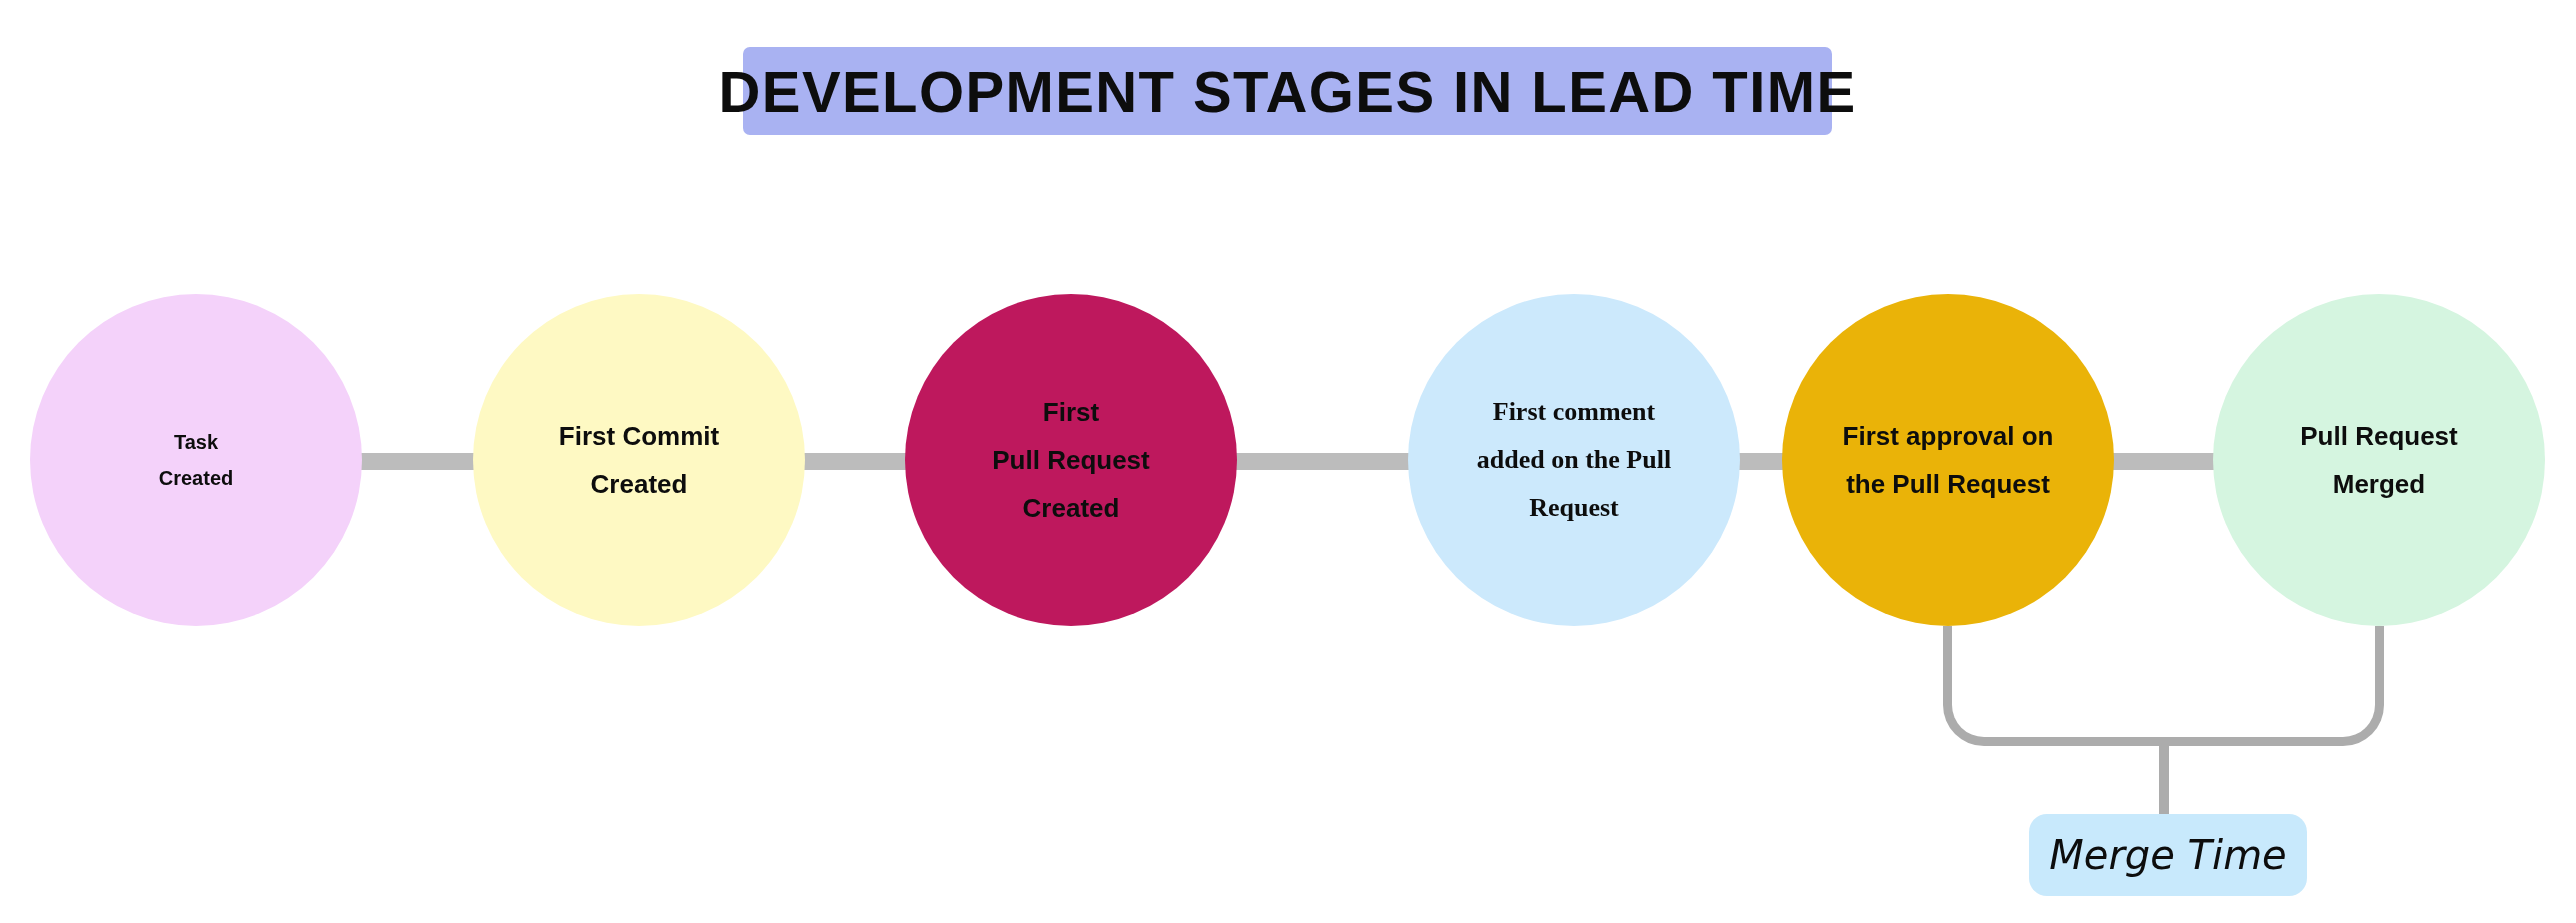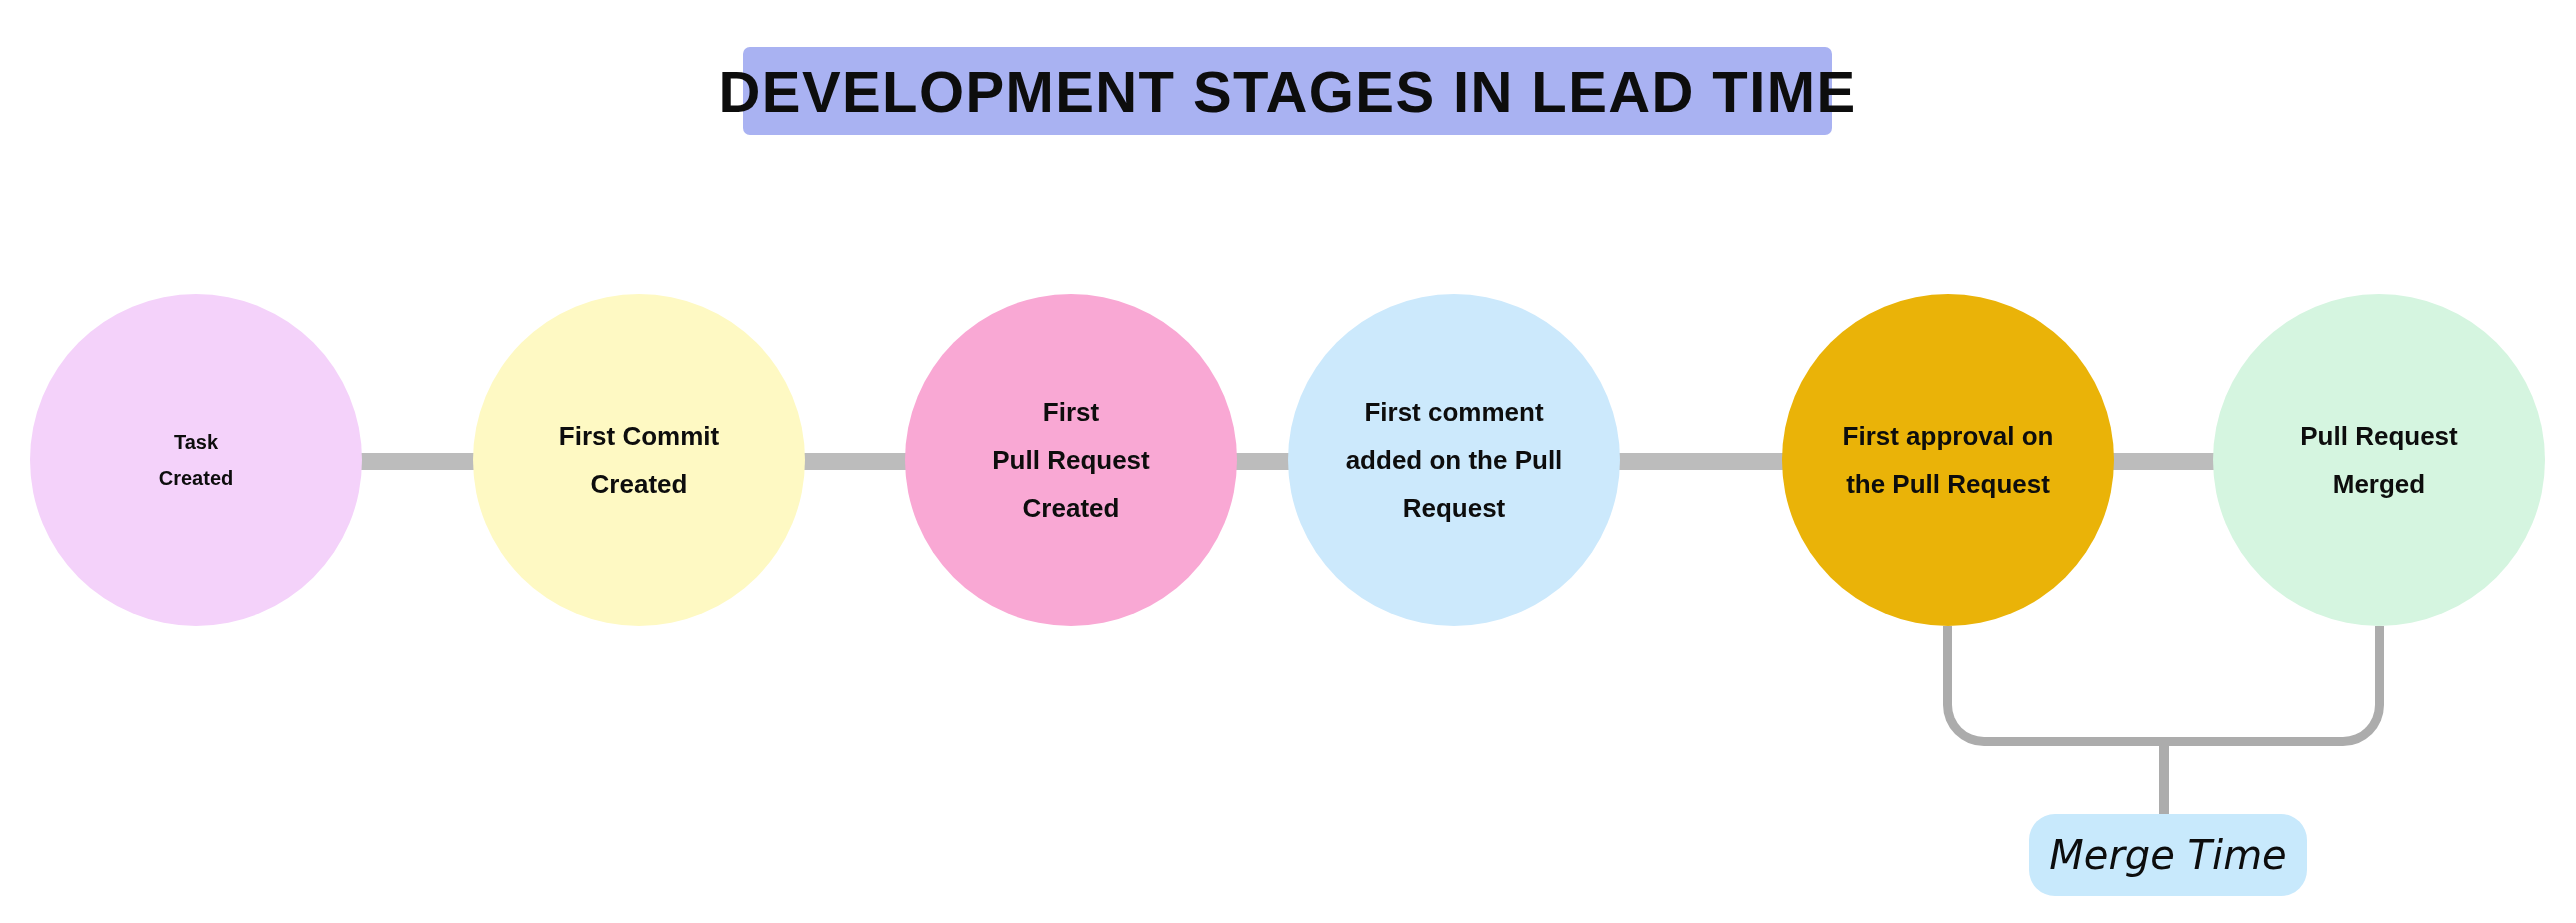--- a/index.html
+++ b/index.html
@@ -44,21 +44,21 @@
     text-align: center;
     font-weight: 700;
     font-size: 26px;
     line-height: 1.85;
     white-space: pre-line;
     z-index: 2;
   }
   .stage-1 { left: 30px;  font-size: 20px; line-height: 1.8; }
   .stage-2 { left: 473px; }
   .stage-3 { left: 905px; }
-  .stage-4 { left: 1288px; }
+  .stage-4 { left: 1408px; font-family: Liberation Serif, serif; }
   .stage-5 { left: 1782px; }
   .stage-6 { left: 2213px; }
 
   
   .merge-bracket {
     position: absolute;
     left: 1943px; top: 626px;
     width: 441px; height: 120px;
     box-sizing: border-box;
     border-left: 9.6px solid;
@@ -72,21 +72,21 @@
   .merge-stem {
     position: absolute;
     left: 2159px; top: 745px;
     width: 9.6px; height: 70px;
     z-index: 1;
   }
   .merge-label {
     position: absolute;
     left: 2029px; top: 814px;
     width: 278px; height: 82px;
-    border-radius: 26px;
+    border-radius: 18px;
     display: flex; align-items: center; justify-content: center;
     font-size: 40px;
     font-style: italic;
     font-family: "DejaVu Sans", "Liberation Sans", sans-serif;
     z-index: 2;
     white-space: nowrap;
   }
 </style>
 </head>
 <body>
@@ -96,21 +96,21 @@
   <div class="title-banner" style="background-color: rgb(169, 178, 242); font-weight: bold;">DEVELOPMENT STAGES IN LEAD TIME</div>
 
   <div class="flow-line" style="background-color: rgb(188, 188, 188);"></div>
 
   <div class="stage stage-1" style="background-color: rgb(244, 210, 250);">Task
 Created</div>
 
   <div class="stage stage-2" style="background-color: #fef9c3;">First Commit
 Created</div>
 
-  <div class="stage stage-3" style="background-color: #f9a8d4;">First
+  <div class="stage stage-3" style="background-color: #be185d;">First
 Pull Request
 Created</div>
 
   <div class="stage stage-4" style="background-color: rgb(204, 233, 252);">First comment
 added on the Pull
 Request</div>
 
   <div class="stage stage-5" style="background-color: #eab308;">First approval on
 the Pull Request</div>
 

